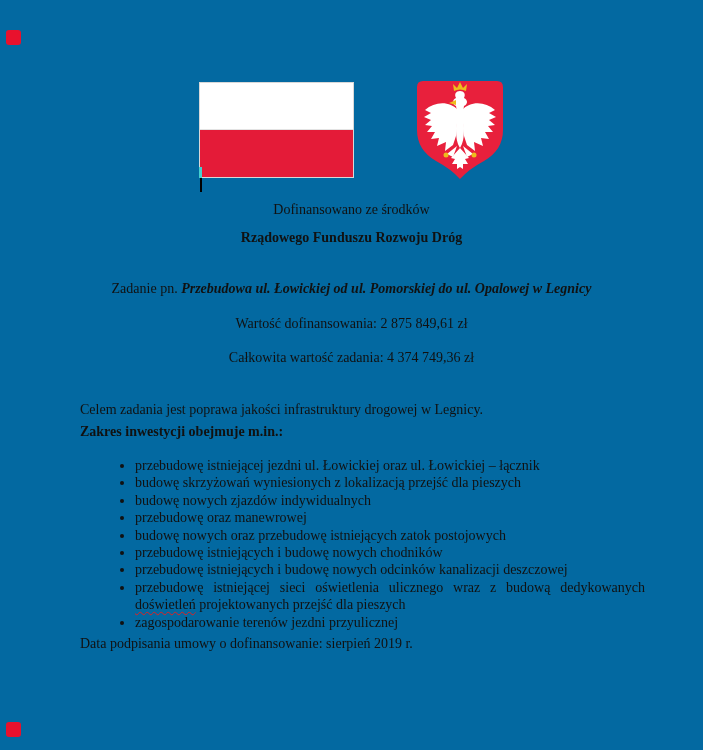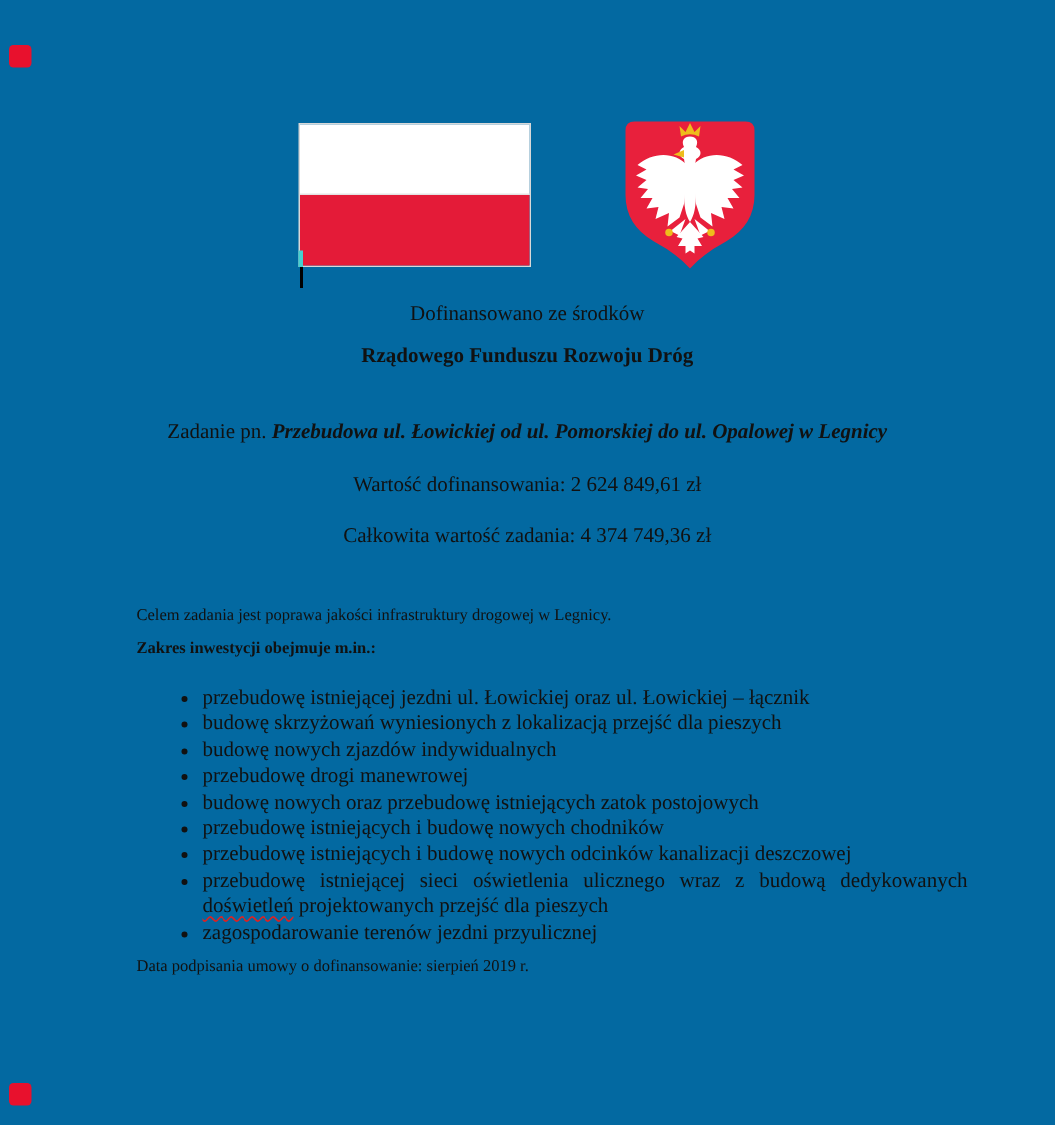--- a/index.html
+++ b/index.html
@@ -38,21 +38,21 @@
   }
   .cl-1{top:201px;}
   .cl-2{top:229px;font-weight:bold;}
   .cl-3{top:280px;}
   .cl-3 .task-name{font-weight:bold;font-style:italic;}
   .cl-4{top:315px;}
   .cl-5{top:349px;}
   
   .pline{
     position:absolute;left:80px;width:555px;
-    font-size:11px;line-height:18px;margin-left:11px;
+    font-size:14px;line-height:18px;
   }
   .goal{top:401px;}
   .scope-intro{top:423px;font-weight:bold;}
   .signing{top:635px;}
   ul.scope-list{
     position:absolute;left:80px;top:445px;
     width:553px;box-sizing:border-box;
     margin:12px;padding:0 0 0 43px;
     font-size:14px;line-height:17.4px;
     list-style:disc outside;
@@ -96,31 +96,31 @@
     <path d="M38,11 L37,4 41,8 44,2 47,8 51,4 50,11 Q44,8 38,11 Z" fill="#eebc1c"></path>
     <circle cx="30" cy="75" r="2.5" fill="#eebc1c"></circle>
     <circle cx="58" cy="75" r="2.5" fill="#eebc1c"></circle>
   </svg>
 
   <div class="cline cl-1">Dofinansowano ze środków</div>
   <div class="cline cl-2">Rządowego Funduszu Rozwoju Dróg</div>
 
   <div class="cline cl-3"><span>Zadanie pn. </span><span class="task-name">Przebudowa ul. Łowickiej od ul. Pomorskiej do ul. Opalowej w Legnicy</span></div>
 
-  <div class="cline cl-4">Wartość dofinansowania: 2 624 849,61 zł</div>
+  <div class="cline cl-4">Wartość dofinansowania: 2 875 849,61 zł</div>
   <div class="cline cl-5">Całkowita wartość zadania: 4 374 749,36 zł</div>
 
   <div class="pline goal">Celem zadania jest poprawa jakości infrastruktury drogowej w Legnicy.</div>
   <div class="pline scope-intro">Zakres inwestycji obejmuje m.in.:</div>
 
   <ul class="scope-list">
     <li>przebudowę istniejącej jezdni ul. Łowickiej oraz ul. Łowickiej – łącznik</li>
     <li>budowę skrzyżowań wyniesionych z lokalizacją przejść dla pieszych</li>
     <li>budowę nowych zjazdów indywidualnych</li>
-    <li>przebudowę drogi manewrowej</li>
+    <li>przebudowę oraz manewrowej</li>
     <li>budowę nowych oraz przebudowę istniejących zatok postojowych</li>
     <li>przebudowę istniejących i budowę nowych chodników</li>
     <li>przebudowę istniejących i budowę nowych odcinków kanalizacji deszczowej</li>
     <li><span>przebudowę istniejącej sieci oświetlenia ulicznego wraz z budową dedykowanych </span><span class="squiggle">doświetleń</span><span> projektowanych przejść dla pieszych</span></li>
     <li>zagospodarowanie terenów jezdni przyulicznej</li>
   </ul>
 
   <div class="pline signing">Data podpisania umowy o dofinansowanie: sierpień 2019 r.</div>
 
 </div>

